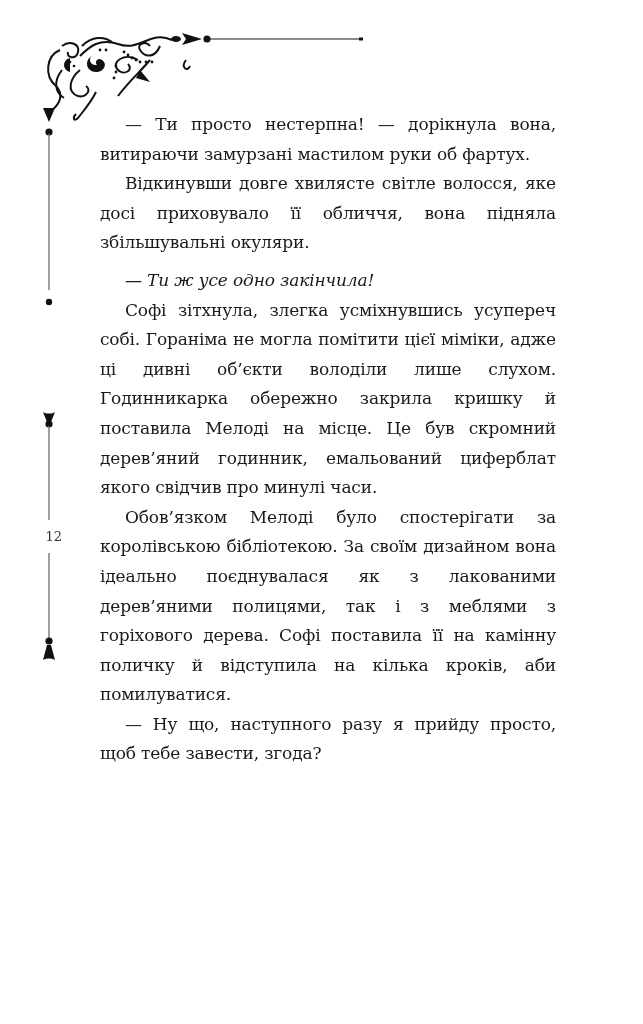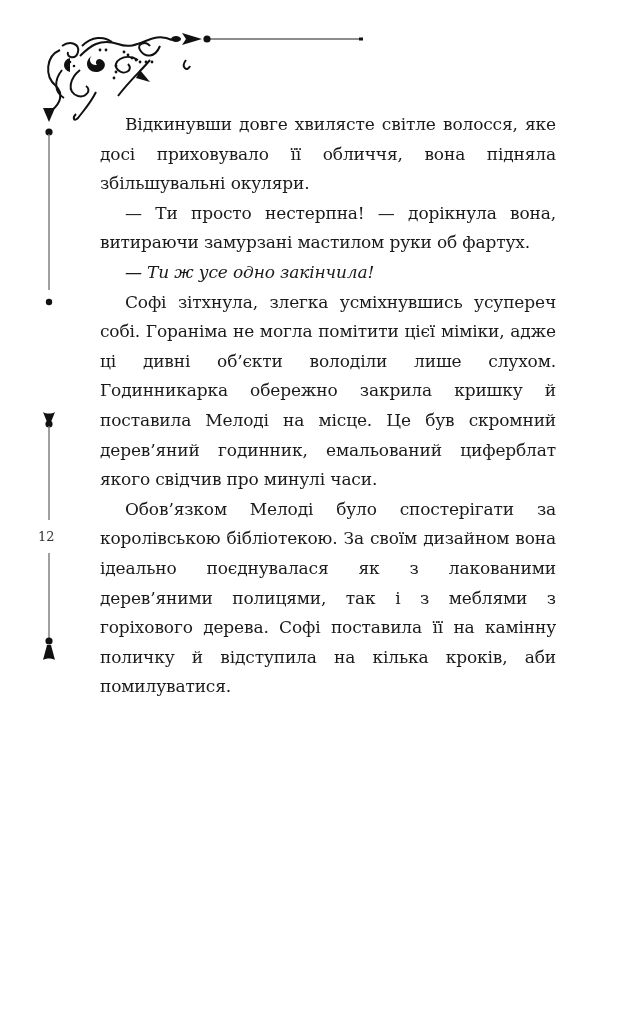--- a/index.html
+++ b/index.html
@@ -4,23 +4,23 @@
 <style>
   html, body { margin: 0; padding: 0; background: #ffffff; }
   body { width: 643px; height: 1024px; position: relative; overflow: hidden; }
   .page { position: absolute; left: 0; top: 0; width: 643px; height: 1024px; background: #fff; }
   .text-block {
     position: absolute; left: 100px; top: 110px; width: 456px;
     font-family: "DejaVu Serif", serif; font-size: 17px; color: #1a1a1a;
     line-height: 29.6px; text-align: justify; letter-spacing: -0.15px;
   }
   .text-block p { margin: 0; text-indent: 25px; hyphens: manual; }
-  .text-block p.it { font-style: italic; }
+  .text-block p.it { font-style: italic; margin-top: 8px; }
   .page-number {
-    position: absolute; left: 38px; top: 529px; width: 24px; text-align: left;
+    position: absolute; left: 38px; top: 529px; width: 24px; text-align: right;
     font-family: "DejaVu Serif", serif; font-size: 13px; color: #333;
   }
   .ornament { position: absolute; left: 0; top: 0; }
 </style>
 </head>
 <body>
 
 <div class="page">
 
   <svg class="ornament" width="643" height="1024" viewBox="0 0 643 1024">
@@ -75,19 +75,20 @@
     <circle cx="49" cy="424" r="3.6" fill="#111"></circle>
     <line x1="49" y1="426" x2="49" y2="520" stroke="#777" stroke-width="1.4"></line>
     <line x1="49" y1="553" x2="49" y2="638" stroke="#777" stroke-width="1.4"></line>
     <circle cx="49" cy="641" r="3.6" fill="#111"></circle>
     <path d="M47 645 L51 645 L55 660 C52 658, 46 658, 43 660 Z" fill="#111"></path>
   </svg>
 
   <div class="page-number">12</div>
 
   <div class="text-block">
+    <p>— Ти просто нестерпна! — дорікнула вона, витираючи замурзані мастилом руки об фартух.</p>
     <p>Відкинувши довге хвилясте світле волосся, яке досі приховувало її обличчя, вона підняла збільшувальні окуляри.</p>
-    <p>— Ти просто нестерпна! — дорікнула вона, витираючи замурзані мастилом руки об фартух.</p>
     <p class="it">— Ти ж усе одно закінчила!</p>
     <p>Софі зітхнула, злегка усміхнувшись усупереч собі. Гораніма не могла помітити цієї міміки, адже ці дивні об’єкти володіли лише слухом. Годинникарка обережно закрила кришку й поставила Мелоді на місце. Це був скромний дерев’яний годинник, емальований циферблат якого свідчив про минулі часи.</p>
     <p>Обов’язком Мелоді було спостерігати за королівською бібліотекою. За своїм дизайном вона ідеально поєднувалася як з лакованими дерев’яними полицями, так і з меблями з горіхового дерева. Софі поставила її на камінну поличку й відступила на кілька кроків, аби помилуватися.</p>
+    <p>— Ну що, наступного разу я прийду просто, щоб тебе завести, згода?</p>
   </div>
 </div>
 
 </body></html>

